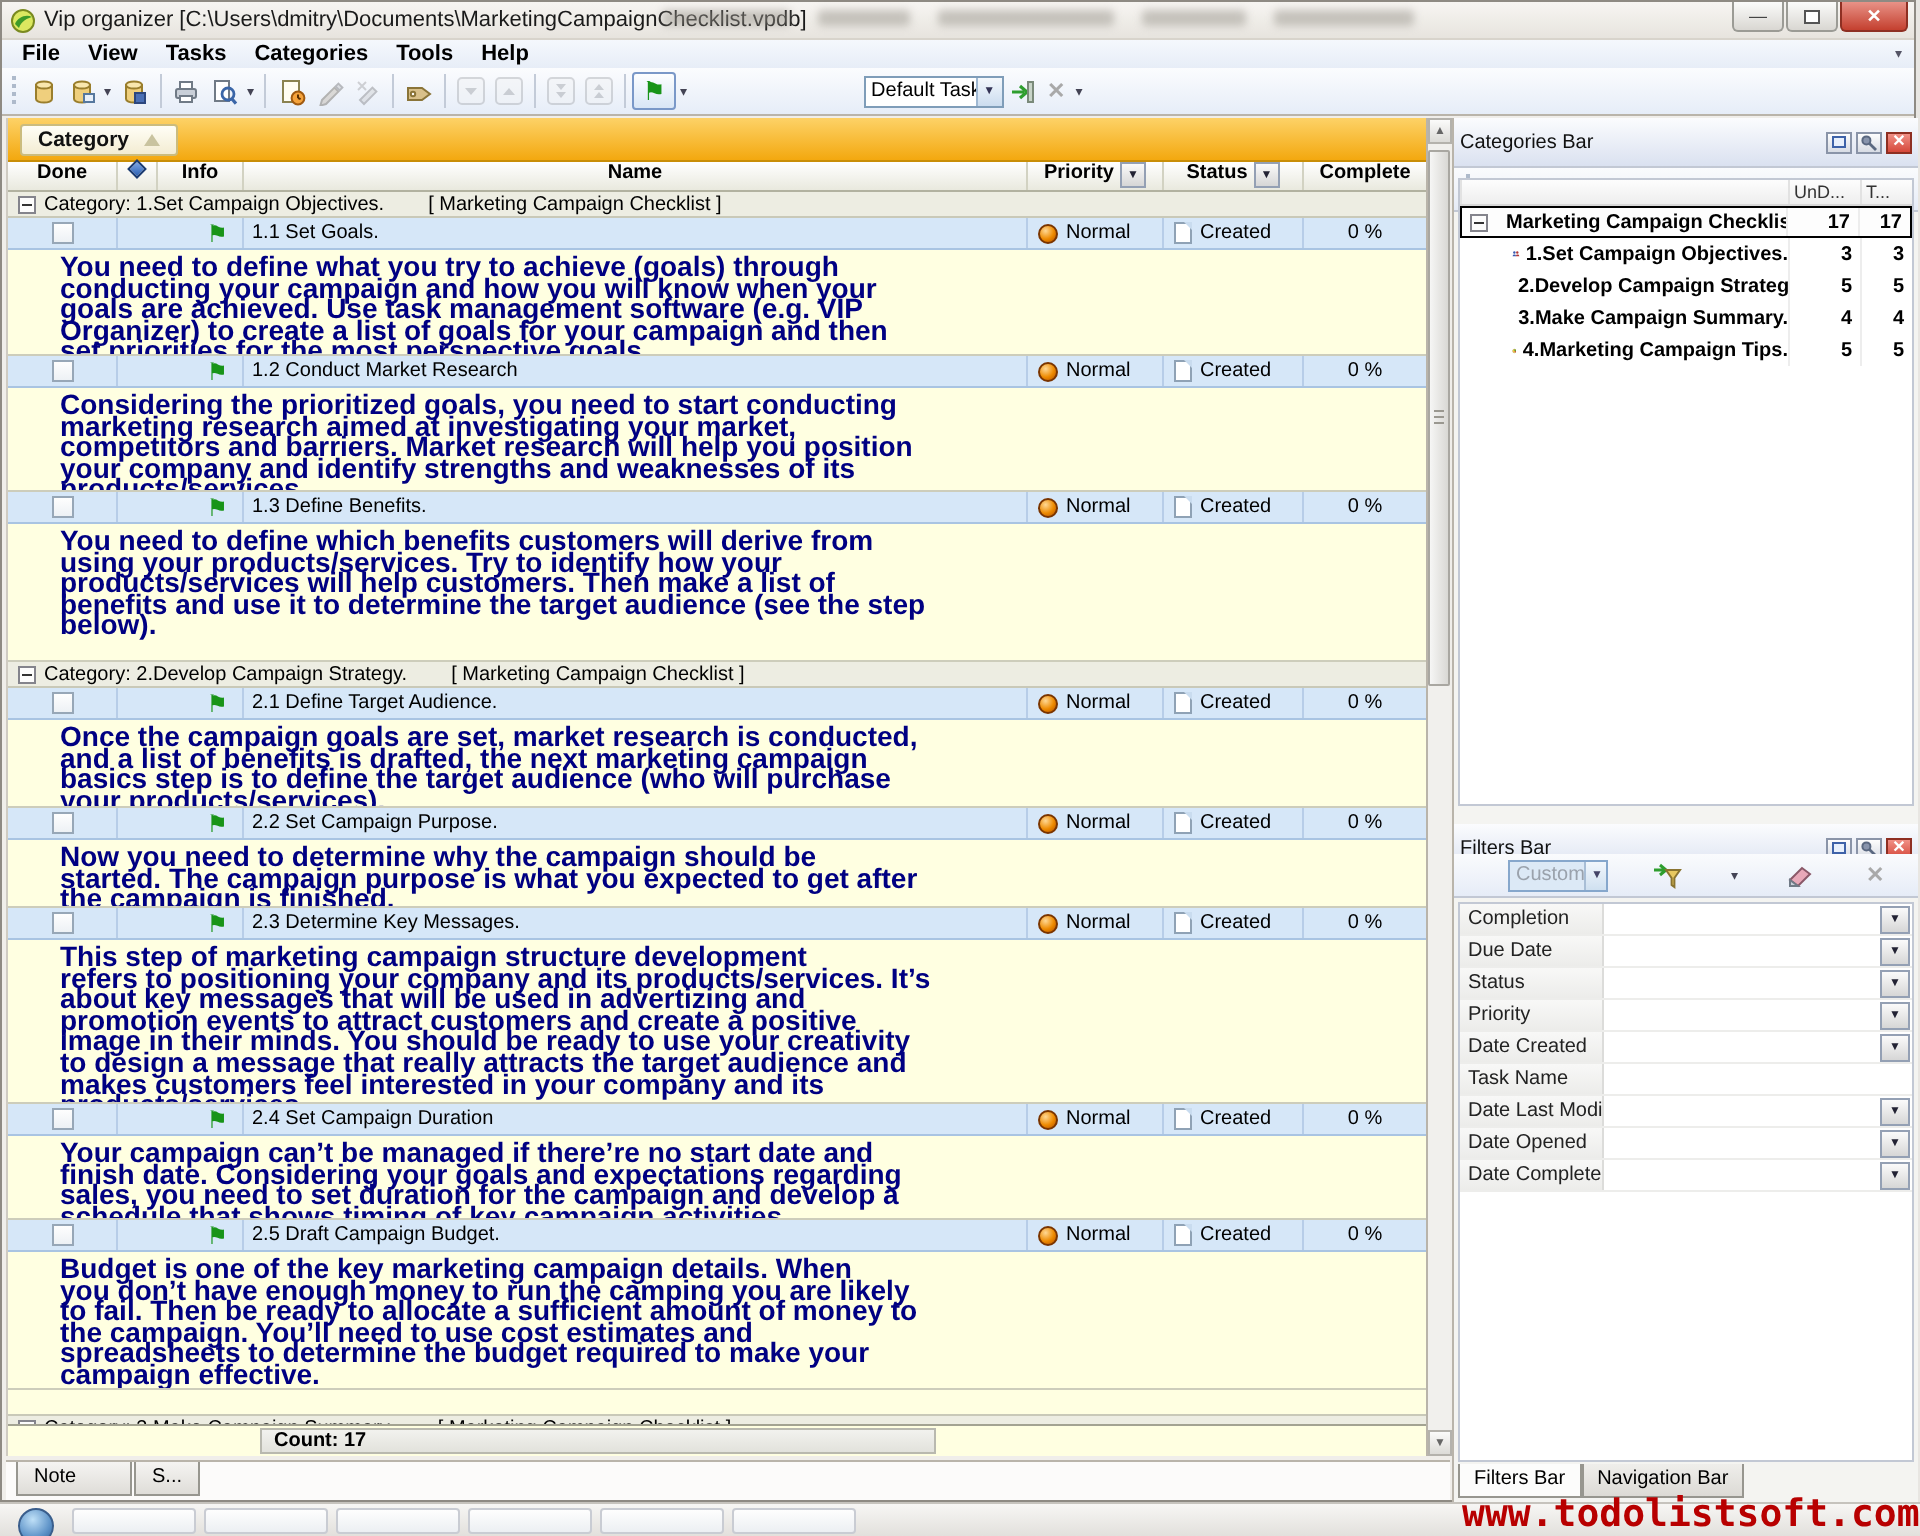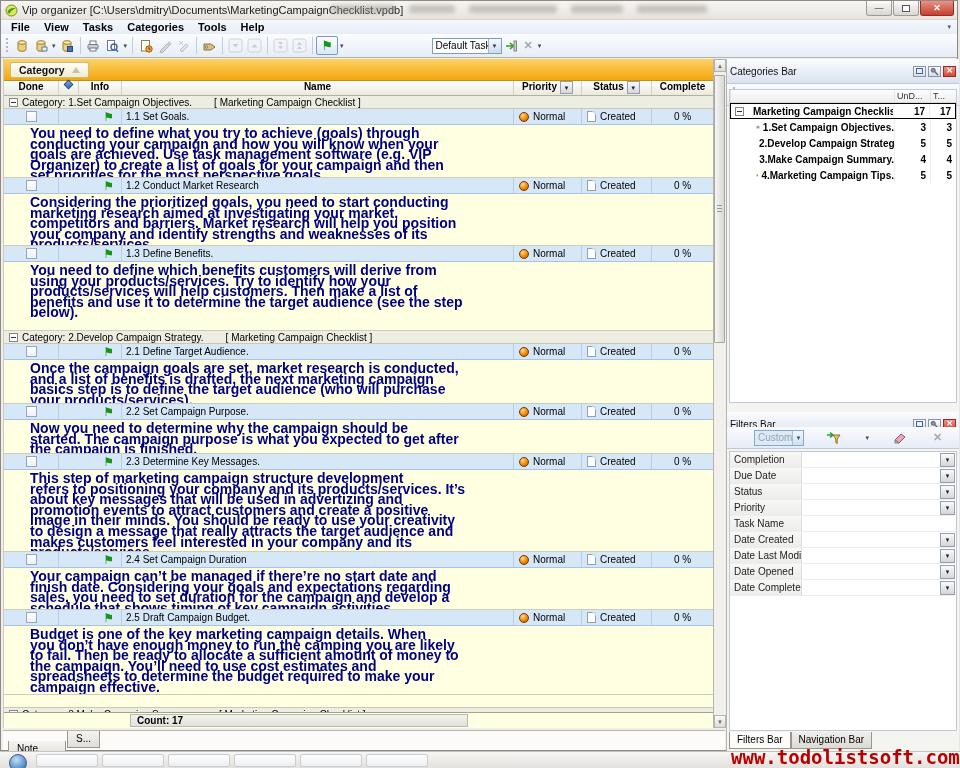--- a/index.html
+++ b/index.html
@@ -117,21 +117,21 @@
   .sb-thumb { position:absolute; left:0; top:16px; width:11px; height:268px;
               background:linear-gradient(90deg,#F6F6F5,#D9D8D4); border:1px solid #A9A7A1; border-radius:1px; }
   .sb-grip { position:absolute; left:2px; right:2px; top:50%; height:7px; margin-top:-4px;
              background:repeating-linear-gradient(#9A9890 0 1px, transparent 1px 3px); }
 
   
   .note-bar { position:absolute; left:2px; top:729px; width:722px; height:20px; background:#FCFBFA;
               border-top:1px solid #B9B4AA; display:flex; align-items:flex-start; padding-left:5px; }
   .btab { border:1px solid #97968F; border-top:none; background:linear-gradient(#F5F4F2,#DFDDD8);
           font-size:10px; padding:2px 8px; height:17px; margin-right:1px; }
-  .btab.first { width:58px;margin-top:10px; }
+  .btab.first { width:58px; }
 
   
   .side { position:absolute; left:725px; top:58px; width:233px; height:692px; background:#F4F4F1;
           border-left:1px solid #B9B4AA; }
   .panel-header { height:15px; background:linear-gradient(#FBFCFE,#DAE1F0); border-bottom:1px solid #C2C8D4;
                   display:flex; align-items:center; font-size:10px; padding:12px 3px; color:#111; }
   .ph-btns { margin-left:auto; display:flex; gap:2px; }
   .phb { width:13px; height:11px; border:1px solid #8A94A8; background:linear-gradient(#FDFDFD,#D8DCE4);
          display:flex; align-items:center; justify-content:center; }
   .phb .winglyph { width:7px; height:6px; border:1px solid #3E62A8; background:#E8F0FC; }
@@ -799,28 +799,28 @@
       <div class="frow">
         <span class="flab">Status</span>
         <span class="fval"></span>
         <span class="fdd">▼</span>
       </div>
       <div class="frow">
         <span class="flab">Priority</span>
         <span class="fval"></span>
         <span class="fdd">▼</span>
       </div>
-      <div class="frow nobtn">
-        <span class="flab">Task Name</span>
-        <span class="fval"></span>
-      </div>
       <div class="frow">
         <span class="flab">Date Created</span>
         <span class="fval"></span>
         <span class="fdd">▼</span>
+      </div>
+      <div class="frow nobtn">
+        <span class="flab">Task Name</span>
+        <span class="fval"></span>
       </div>
       <div class="frow">
         <span class="flab">Date Last Modifie</span>
         <span class="fval"></span>
         <span class="fdd">▼</span>
       </div>
       <div class="frow">
         <span class="flab">Date Opened</span>
         <span class="fval"></span>
         <span class="fdd">▼</span>

